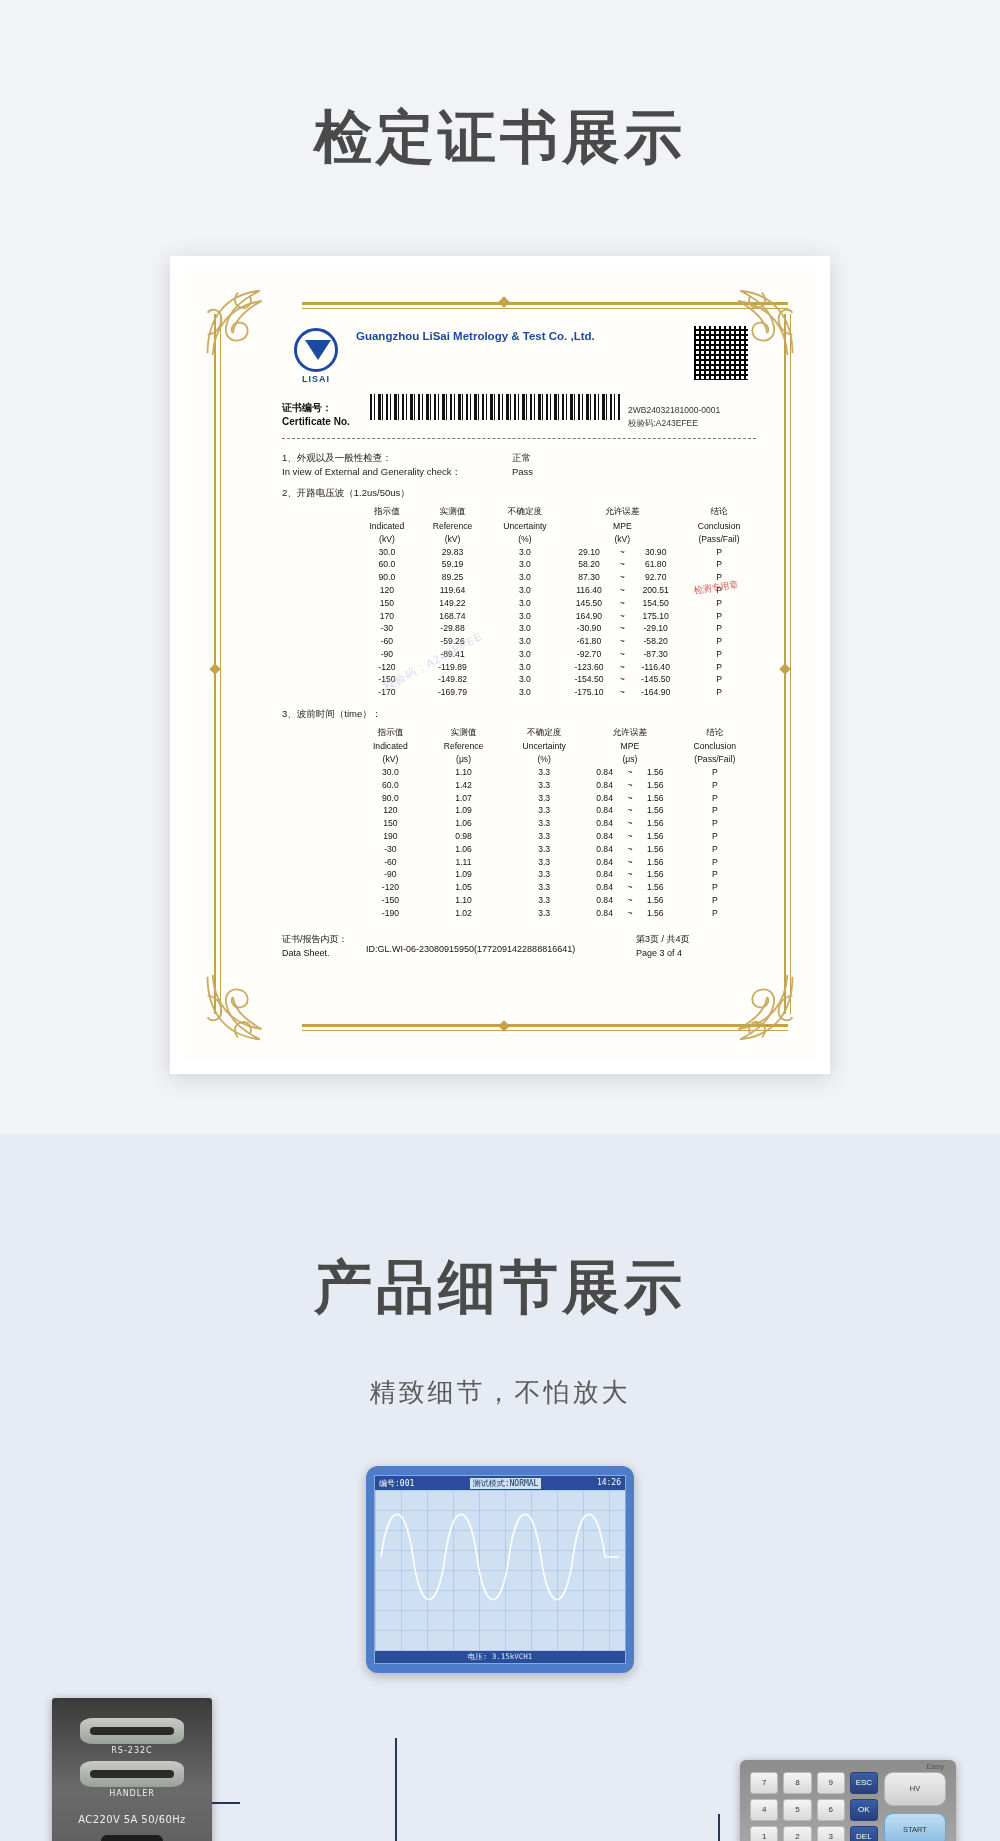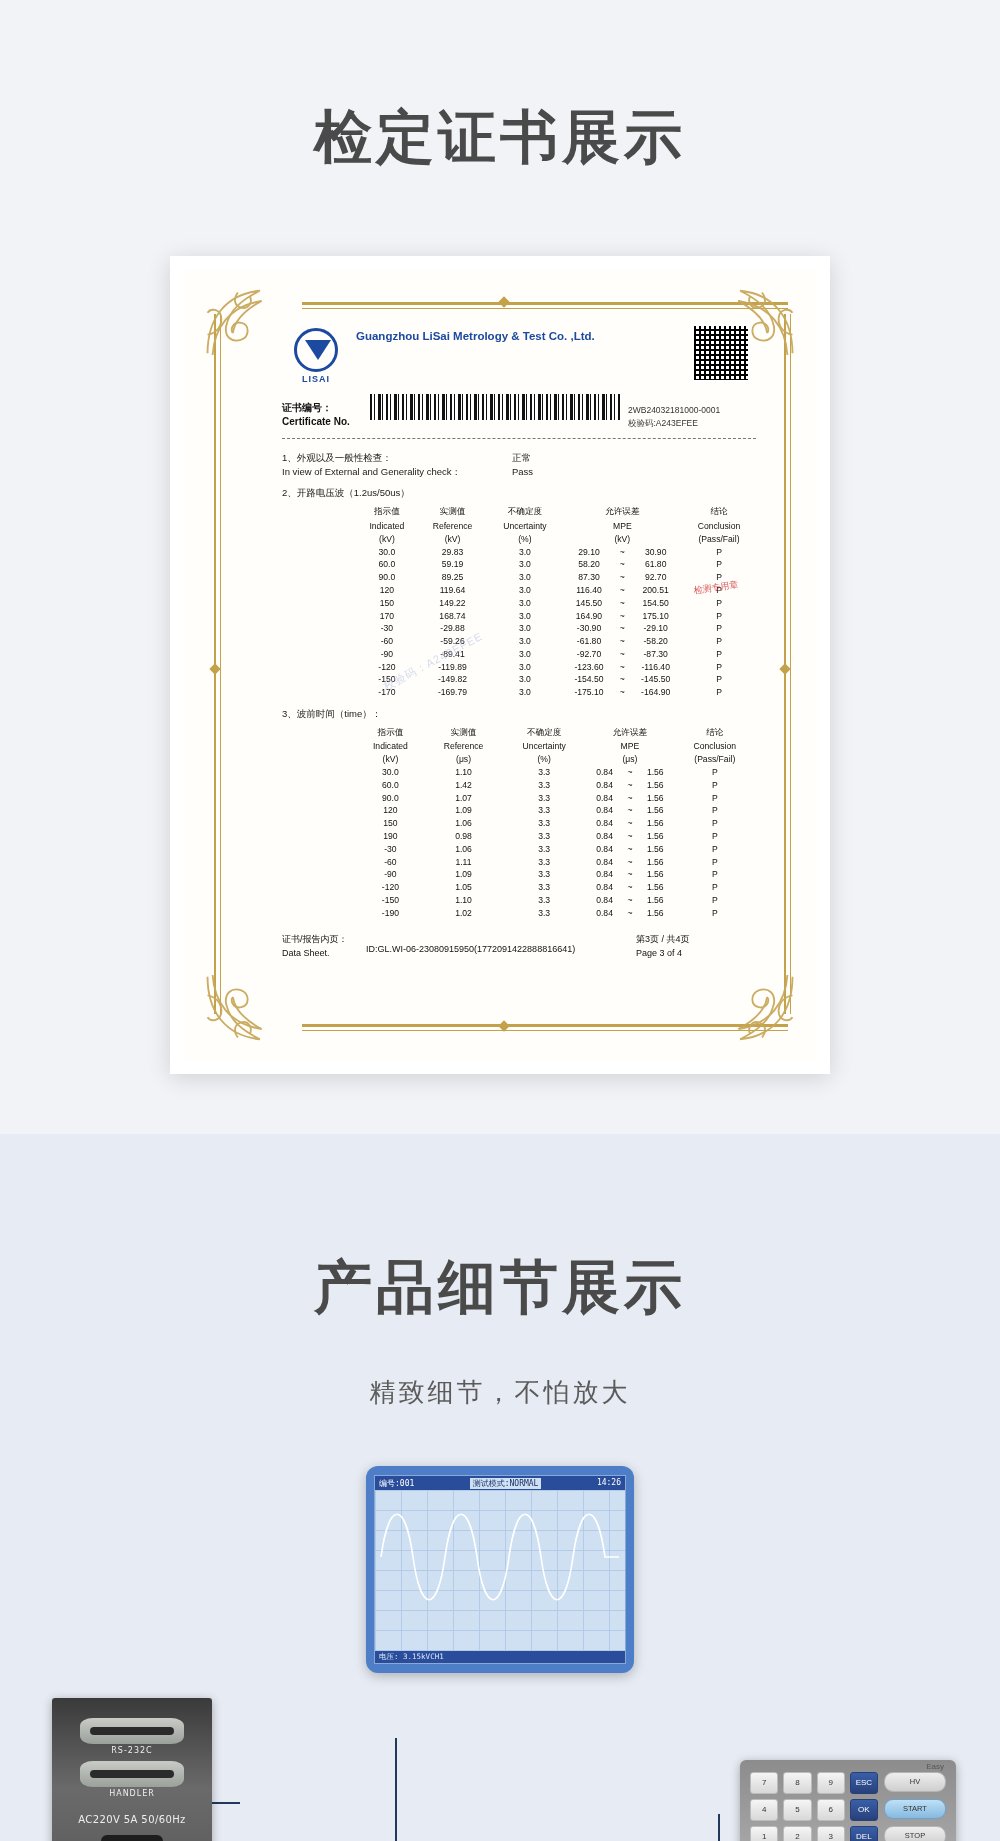--- a/index.html
+++ b/index.html
@@ -268,21 +268,21 @@
   }
   .wave { position: absolute; top: 14px; left: 0; right: 0; bottom: 12px; }
   .screen-botbar {
     position: absolute;
     left: 0; right: 0; bottom: 0;
     background: #2a4d9b;
     color: #dce8f8;
     font-size: 7.5px;
     padding: 1px 4px;
     display: flex;
-    justify-content: flex-start;
+    justify-content: center;
     font-family: "DejaVu Sans Mono", monospace;
   }
   .lead {
     position: absolute;
     width: 2px;
     background: #23395b;
   }
 
   .panel-left {
     position: absolute;
@@ -346,21 +346,21 @@
     background: linear-gradient(#f5f5f5,#d8d8d8);
     border-radius: 3px;
     font-size: 8px;
     color: #333;
     display: flex; align-items: center; justify-content: center;
     border: 1px solid #bbb;
   }
   .key.blue { background: linear-gradient(#3a5fa8,#27407a); color: #fff; border-color:#27407a; }
   .sidekeys { float: right; width: 62px; }
   .rkey {
-    height: 20px; margin-bottom: 7px;
+    height: 34px; margin-bottom: 7px;
     background: linear-gradient(#eee,#cfcfcf);
     border: 1px solid #b5b5b5;
     border-radius: 9px;
     font-size: 7.5px;
     color: #333;
     display: flex; align-items: center; justify-content: center;
   }
   .rkey.cyan { background: linear-gradient(#bfe0f5,#86b9e0); border-color:#6ea3cc; }
   .brand-lbl { position: absolute; top: 2px; right: 12px; font-size: 8px; color: #555; }
 </style>

